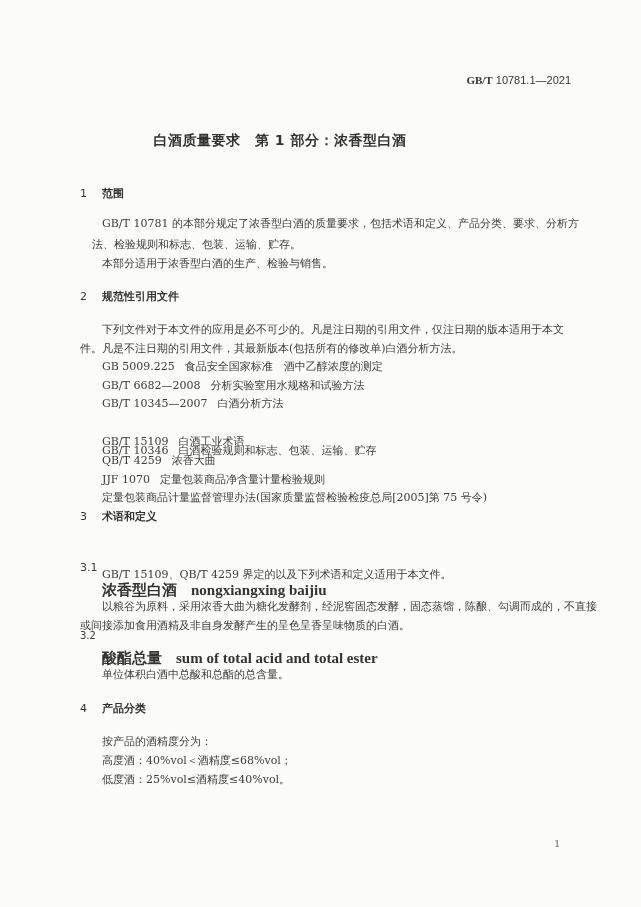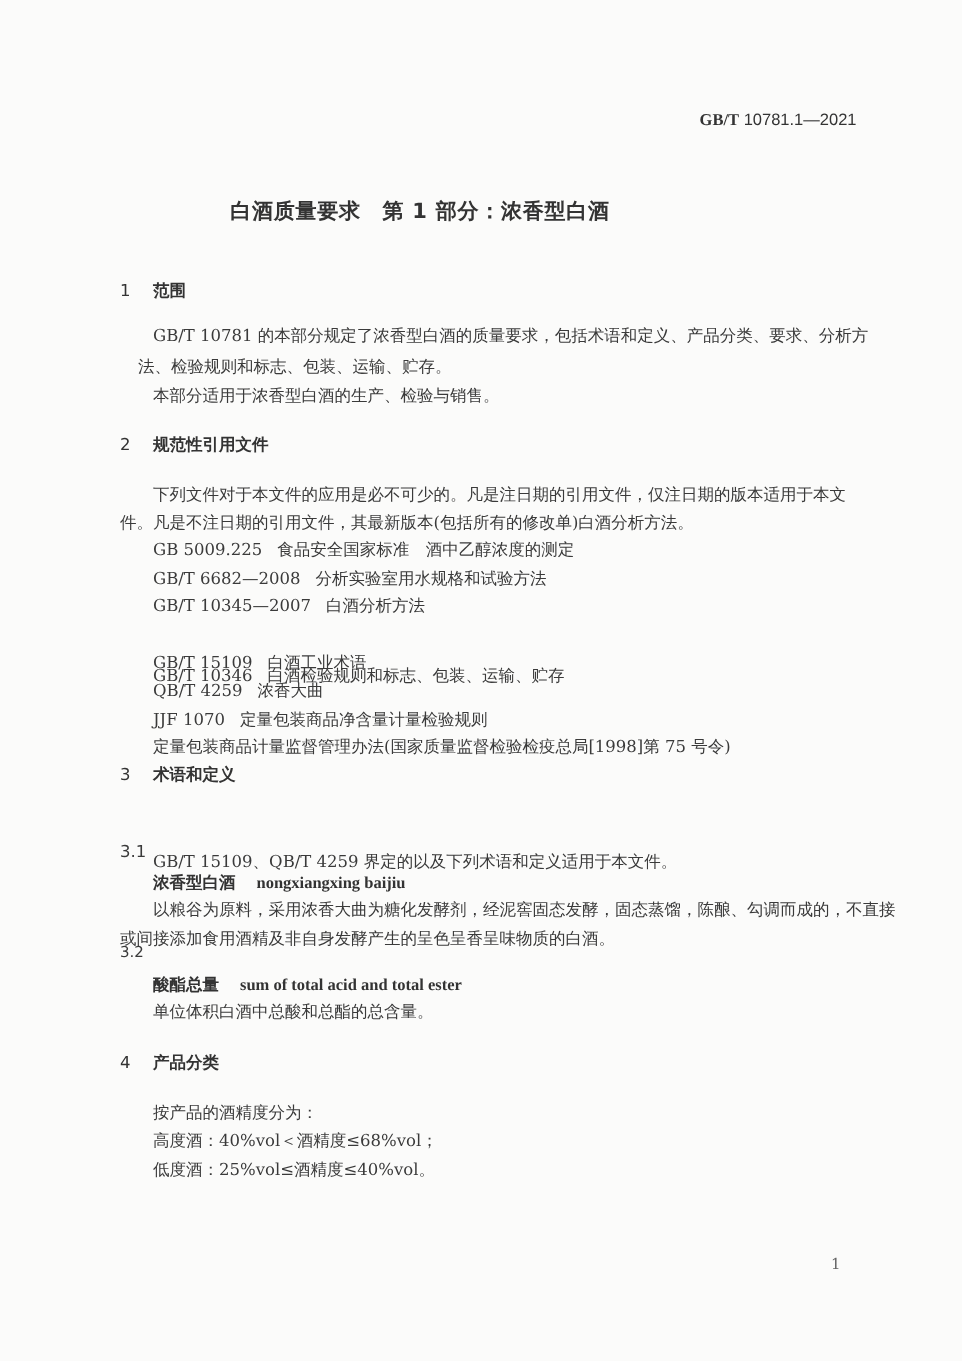--- a/index.html
+++ b/index.html
@@ -9,21 +9,21 @@
     font-family: "DejaVu Serif", "Liberation Serif", serif;
     color:#2a2a2a;
   }
   .abs { position:absolute; white-space:nowrap; }
   .std-code { right:70px; top:74px; font-size:11px; font-family:"Liberation Sans","DejaVu Sans",sans-serif; color:#333; }
   .std-code b { font-family:Liberation Serif, serif; }
   .doc-title { left:0; width:560px; text-align:center; top:132px; font-size:14px; font-weight:bold; font-family:"DejaVu Sans", sans-serif; color:#333; letter-spacing:0.5px; }
   .h { font-family:"DejaVu Sans",sans-serif; font-weight:bold; font-size:11px; color:#333; }
   .h .num { font-weight:normal; display:inline-block; width:22px; }
   .p { font-size:11px; color:#3a3a3a; }
-  .term { font-family:"DejaVu Sans",sans-serif; font-weight:bold; font-size:11px; color:#333; }
+  .term { font-family:"DejaVu Sans",sans-serif; font-weight:bold; font-size:15px; color:#333; }
   .term .en { font-family:"Liberation Serif",serif; margin-left:14px; }
   .page-num { left:554px; top:838px; font-size:10px; color:#666; }
   .ref span.code { display:inline-block; margin-right:10px; }
 </style>
 </head>
 <body>
 
 <div class="abs std-code">
   <b>GB/T</b>
   <span>10781.1—2021</span>
@@ -44,21 +44,21 @@
 <div class="abs p" style="left:102px;top:322px;">下列文件对于本文件的应用是必不可少的。凡是注日期的引用文件，仅注日期的版本适用于本文</div>
 <div class="abs p" style="left:80px;top:341px;">件。凡是不注日期的引用文件，其最新版本(包括所有的修改单)白酒分析方法。</div>
 
 <div class="abs p ref" style="left:102px;top:359px;"><span class="code">GB 5009.225</span><span>食品安全国家标准　酒中乙醇浓度的测定</span></div>
 <div class="abs p ref" style="left:102px;top:378px;"><span class="code">GB/T 6682—2008</span><span>分析实验室用水规格和试验方法</span></div>
 <div class="abs p ref" style="left:102px;top:396px;"><span class="code">GB/T 10345—2007</span><span>白酒分析方法</span></div>
 <div class="abs p ref" style="left:102px;top:415px;margin-top:28px;"><span class="code">GB/T 10346</span><span>白酒检验规则和标志、包装、运输、贮存</span></div>
 <div class="abs p ref" style="left:102px;top:434px;text-align:right;"><span class="code">GB/T 15109</span><span>白酒工业术语</span></div>
 <div class="abs p ref" style="left:102px;top:453px;"><span class="code">QB/T 4259</span><span>浓香大曲</span></div>
 <div class="abs p ref" style="left:102px;top:472px;"><span class="code">JJF 1070</span><span>定量包装商品净含量计量检验规则</span></div>
-<div class="abs p ref" style="left:102px;top:490px;"><span>定量包装商品计量监督管理办法(国家质量监督检验检疫总局[1998]第 75 号令)</span></div>
+<div class="abs p ref" style="left:102px;top:490px;"><span>定量包装商品计量监督管理办法(国家质量监督检验检疫总局[2005]第 75 号令)</span></div>
 
 <div class="abs h" style="left:80px;top:509px;">
   <span class="num">3</span><span>术语和定义</span>
 </div>
 <div class="abs p" style="left:102px;top:567px;">GB/T 15109、QB/T 4259 界定的以及下列术语和定义适用于本文件。</div>
 
 <div class="abs p" style="left:80px;top:561px;font-family:'DejaVu Sans',sans-serif;font-size:11px;">3.1</div>
 <div class="abs term" style="left:102px;top:581px;">
   <span>浓香型白酒</span><span class="en">nongxiangxing baijiu</span>
 </div>

